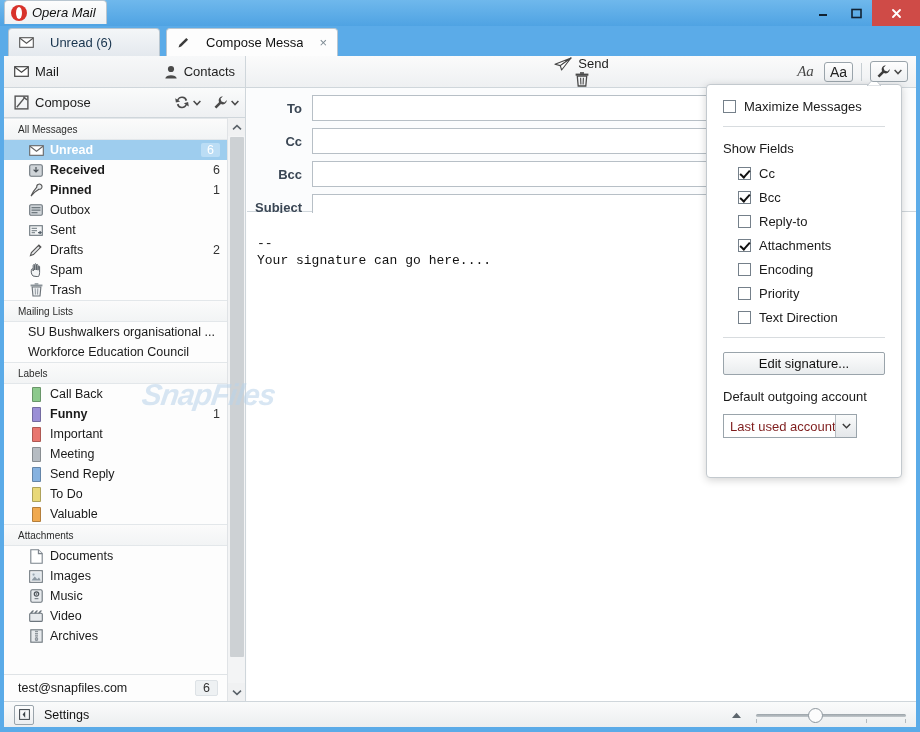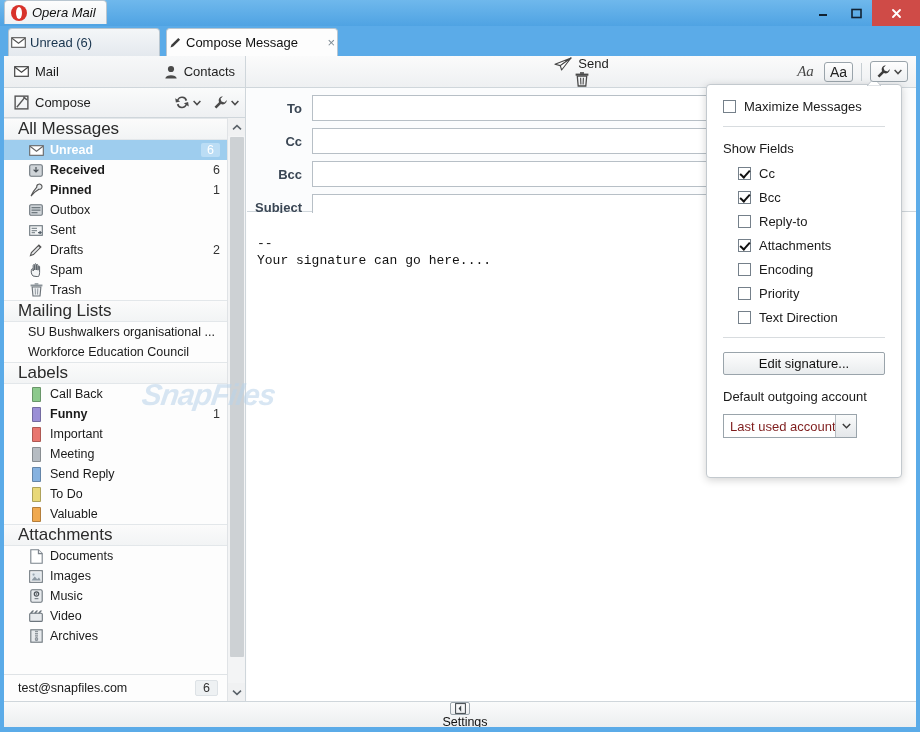--- a/index.html
+++ b/index.html
@@ -26,21 +26,21 @@
   .opera-title{font-size:13px;color:#111;white-space:nowrap;}
 
   .wincontrols{position:absolute;right:0;top:0;height:26px;display:flex;align-items:stretch;}
   .wc{width:33px;display:flex;align-items:center;justify-content:center;cursor:default;}
   .wc svg{display:block;}
   .wc.close{background:#cf4b47;width:48px;}
 
   
   .tabstrip{position:absolute;left:0;top:26px;width:920px;height:30px;}
   .tab{position:absolute;top:2px;height:28px;box-sizing:border-box;
-    display:flex;align-items:center;gap:4px;padding:0 2px;
+    display:flex;align-items:center;gap:16px;padding:0 10px;
     border:1px solid #b9c6d0;border-bottom:none;
     border-top-left-radius:4px;border-top-right-radius:4px;font-size:13px;}
   .tab.inactive{left:8px;width:152px;background:linear-gradient(#f4f6f8,#e4e9ee);color:#17334d;}
   .tab.active{left:166px;width:172px;background:#fdfdfd;color:#111;}
   .tab .label{flex:1;white-space:nowrap;overflow:hidden;}
   .tab .close-x{color:#7d8a93;font-size:13px;line-height:1;}
   .newtab{position:absolute;left:344px;top:30px;width:22px;height:22px;
     display:flex;align-items:center;justify-content:center;}
 
   
@@ -76,21 +76,21 @@
     border-right:1px solid #cfd6db;border-bottom:1px solid #cfd6db;
     box-sizing:border-box;display:flex;align-items:center;}
   .row2 .spacer{flex:1;}
   .icon-btn{display:flex;align-items:center;gap:3px;padding:0 6px;}
 
   
   .sidebar{position:absolute;left:0;top:62px;width:242px;height:583px;
     background:#fdfdfd;border-right:1px solid #cfd6db;box-sizing:border-box;overflow:hidden;}
   .sb-scroll{position:absolute;left:0;top:0;width:224px;height:555px;overflow:hidden;}
   .group-head{height:22px;display:flex;align-items:center;padding:0 0 0 14px;
-    font-size:17px;color:#2b2b2b;
+    font-size:10px;color:#2b2b2b;
     background:linear-gradient(#fbfbfb,#f2f4f5);
     border-top:1px solid #e3e7ea;border-bottom:1px solid #e3e7ea;box-sizing:border-box;}
   .sb-row{height:20px;display:flex;align-items:center;padding:0 8px 0 24px;
     font-size:12.5px;color:#1a1a1a;box-sizing:border-box;}
   .sb-row .ico{width:16px;margin-right:6px;display:flex;align-items:center;justify-content:center;flex:0 0 auto;}
   .sb-row .txt{flex:1;white-space:nowrap;overflow:hidden;}
   .sb-row .cnt{font-size:12.5px;color:#333;padding-left:6px;}
   .sb-row.bold .txt{font-weight:bold;}
   .sb-row.sel{background:#9ecdee;color:#fff;}
   .sb-row.sel .txt{font-weight:bold;color:#fff;}
@@ -155,21 +155,21 @@
     font-size:13px;color:#111;}
   .panel-select{margin-top:10px;display:flex;width:134px;height:24px;
     border:1px solid #9aa4ab;background:#fff;box-sizing:border-box;align-items:center;}
   .panel-select .val{flex:1;padding:0 6px;font-size:13px;color:#7f1d1d;white-space:nowrap;overflow:hidden;}
   .panel-select .arrow{width:20px;height:22px;border-left:1px solid #b5bcc2;
     background:linear-gradient(#fafbfb,#e4e7ea);display:flex;align-items:center;justify-content:center;}
 
   
   .statusbar{position:absolute;left:4px;top:701px;width:912px;height:26px;
     background:linear-gradient(#fafbfb,#eceef0);border-top:1px solid #cfd6db;
-    box-sizing:border-box;display:flex;align-items:center;padding:0 10px;flex-direction:column;}
+    box-sizing:border-box;display:flex;align-items:center;padding:0 10px;}
   .panel-toggle{width:18px;height:18px;border:1px solid #9aa4ab;border-radius:2px;
     background:linear-gradient(#fdfdfd,#eceef0);display:flex;align-items:center;justify-content:center;}
   .status-label{margin-left:10px;font-size:12.5px;color:#111;}
   .status-spacer{flex:1;}
   .zoom-slider{position:relative;width:150px;height:16px;margin-left:14px;}
   .zs-track{position:absolute;left:0;top:7px;width:150px;height:3px;
     background:linear-gradient(#9aa2a8,#c2c8cc);border-radius:2px;}
   .zs-thumb{position:absolute;left:52px;top:1px;width:13px;height:13px;border-radius:50%;
     background:#fcfcfc;border:1px solid #8e979e;}
   .zs-tick{position:absolute;top:12px;width:1px;height:4px;background:#b3b9be;}

